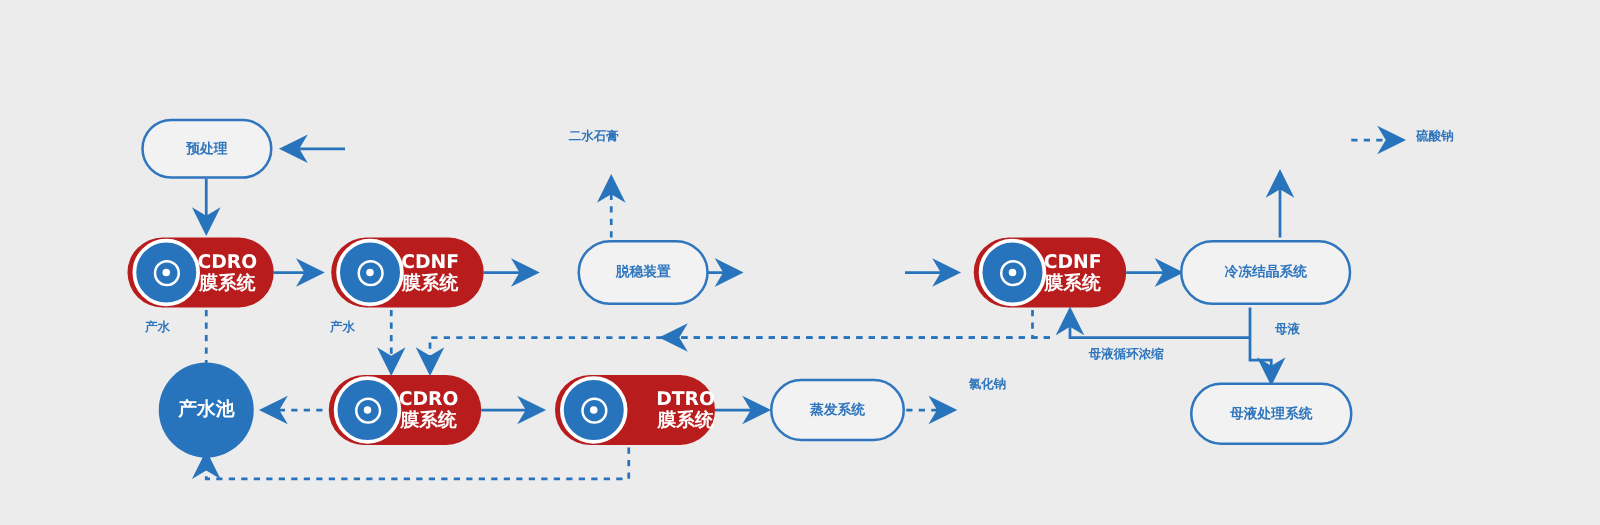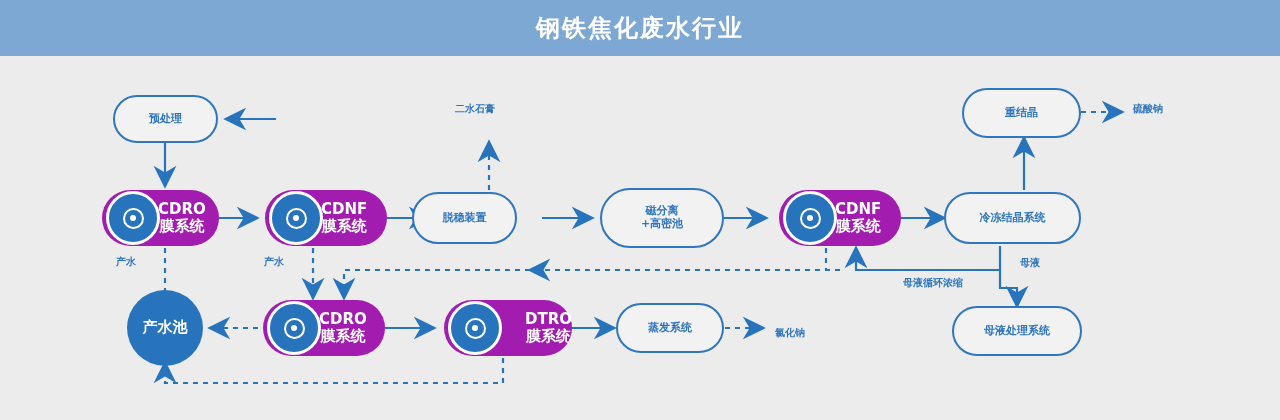--- a/index.html
+++ b/index.html
@@ -29,21 +29,21 @@
   .node{
     position:absolute;box-sizing:border-box;
     display:flex;align-items:center;justify-content:center;
     text-align:center;line-height:1.15;
   }
   .pill-outline{
     background:#f2f2f2;border:2px solid #2f76be;border-radius:999px;
     color:#2f76be;font-size:11px;font-weight:bold;
   }
   .pill-filled{
-    background:#a21caf;border-radius:999px;color:#ffffff;
+    background:#b91c1c;border-radius:999px;color:#ffffff;
     font-size:15px;font-weight:bold;
     justify-content:flex-start;padding-left:56px;
   }
   .circle-filled{
     background:#2874bc;border-radius:50%;color:#ffffff;
     font-size:15px;font-weight:bold;
   }
   .node .lines{display:block;}
   .node .l1{display:block;}
   .node .l2{display:block;}
@@ -68,23 +68,20 @@
   .lbl{
     position:absolute;color:#2f76be;font-size:10px;font-weight:bold;
     white-space:nowrap;
   }
 </style>
 </head>
 <body>
 
 <div id="app">
 
-  <div class="header">
-    <div class="title">钢铁焦化废水行业</div>
-  </div>
 
   <div class="canvas">
 
     <svg class="wires" viewBox="0 0 1280 364">
       <defs>
         <marker id="ah" markerWidth="11" markerHeight="11" refX="9.2" refY="5.5" orient="auto">
           <path d="M0,0.3 L10.5,5.5 L0,10.7 L3.1,5.5 Z" fill="#2874bc"></path>
         </marker>
       </defs>
       <g stroke="#2874bc" stroke-width="2.2" fill="none">
@@ -135,23 +132,20 @@
 
         <path d="M503,302 L503,327 L165,327 L165,307" marker-end="url(#ah)"></path>
       </g>
     </svg>
 
     <div class="node pill-outline" style="left:113px;top:39px;width:105px;height:48px;">
       <span>预处理</span>
     </div>
 
 
-    <div class="node pill-outline" style="left:962px;top:32px;width:119px;height:50px;">
-      <span>重结晶</span>
-    </div>
 
     <div class="node pill-filled" style="left:102px;top:134px;width:117px;height:56px;">
       <span class="mem-icon">
         <span class="ring">
           <span class="dot"></span>
         </span>
       </span>
       <span class="lines">
         <span class="l1">CDRO</span>
         <span class="l2">膜系统</span>
@@ -163,30 +157,24 @@
         <span class="ring">
           <span class="dot"></span>
         </span>
       </span>
       <span class="lines">
         <span class="l1">CDNF</span>
         <span class="l2">膜系统</span>
       </span>
     </div>
 
-    <div class="node pill-outline" style="left:412px;top:136px;width:105px;height:52px;">
+    <div class="node pill-outline" style="left:462px;top:136px;width:105px;height:52px;">
       <span>脱稳装置</span>
     </div>
 
-    <div class="node pill-outline" style="left:600px;top:132px;width:124px;height:60px;">
-      <span class="lines">
-        <span class="l1">磁分离</span>
-        <span class="l2">+高密池</span>
-      </span>
-    </div>
 
     <div class="node pill-filled" style="left:779px;top:134px;width:122px;height:56px;">
       <span class="mem-icon">
         <span class="ring">
           <span class="dot"></span>
         </span>
       </span>
       <span class="lines">
         <span class="l1">CDNF</span>
         <span class="l2">膜系统</span>
@@ -233,22 +221,22 @@
       <span>母液处理系统</span>
     </div>
 
     <span class="lbl" style="left:455px;top:46px;">二水石膏</span>
 
     <span class="lbl" style="left:1133px;top:46px;">硫酸钠</span>
 
 
     <span class="lbl" style="left:1020px;top:200px;text-align:center;">母液</span>
 
-    <span class="lbl" style="left:871px;top:220px;margin-left:32px;">母液循环浓缩</span>
-
-    <span class="lbl" style="left:775px;top:270px;">氯化钠</span>
+    <span class="lbl" style="left:871px;top:220px;">母液循环浓缩</span>
+
+    <span class="lbl" style="left:775px;top:244px;">氯化钠</span>
 
     <span class="lbl" style="left:116px;top:199px;">产水</span>
 
     <span class="lbl" style="left:264px;top:199px;">产水</span>
 
   </div>
 </div>
 
 </body></html>

